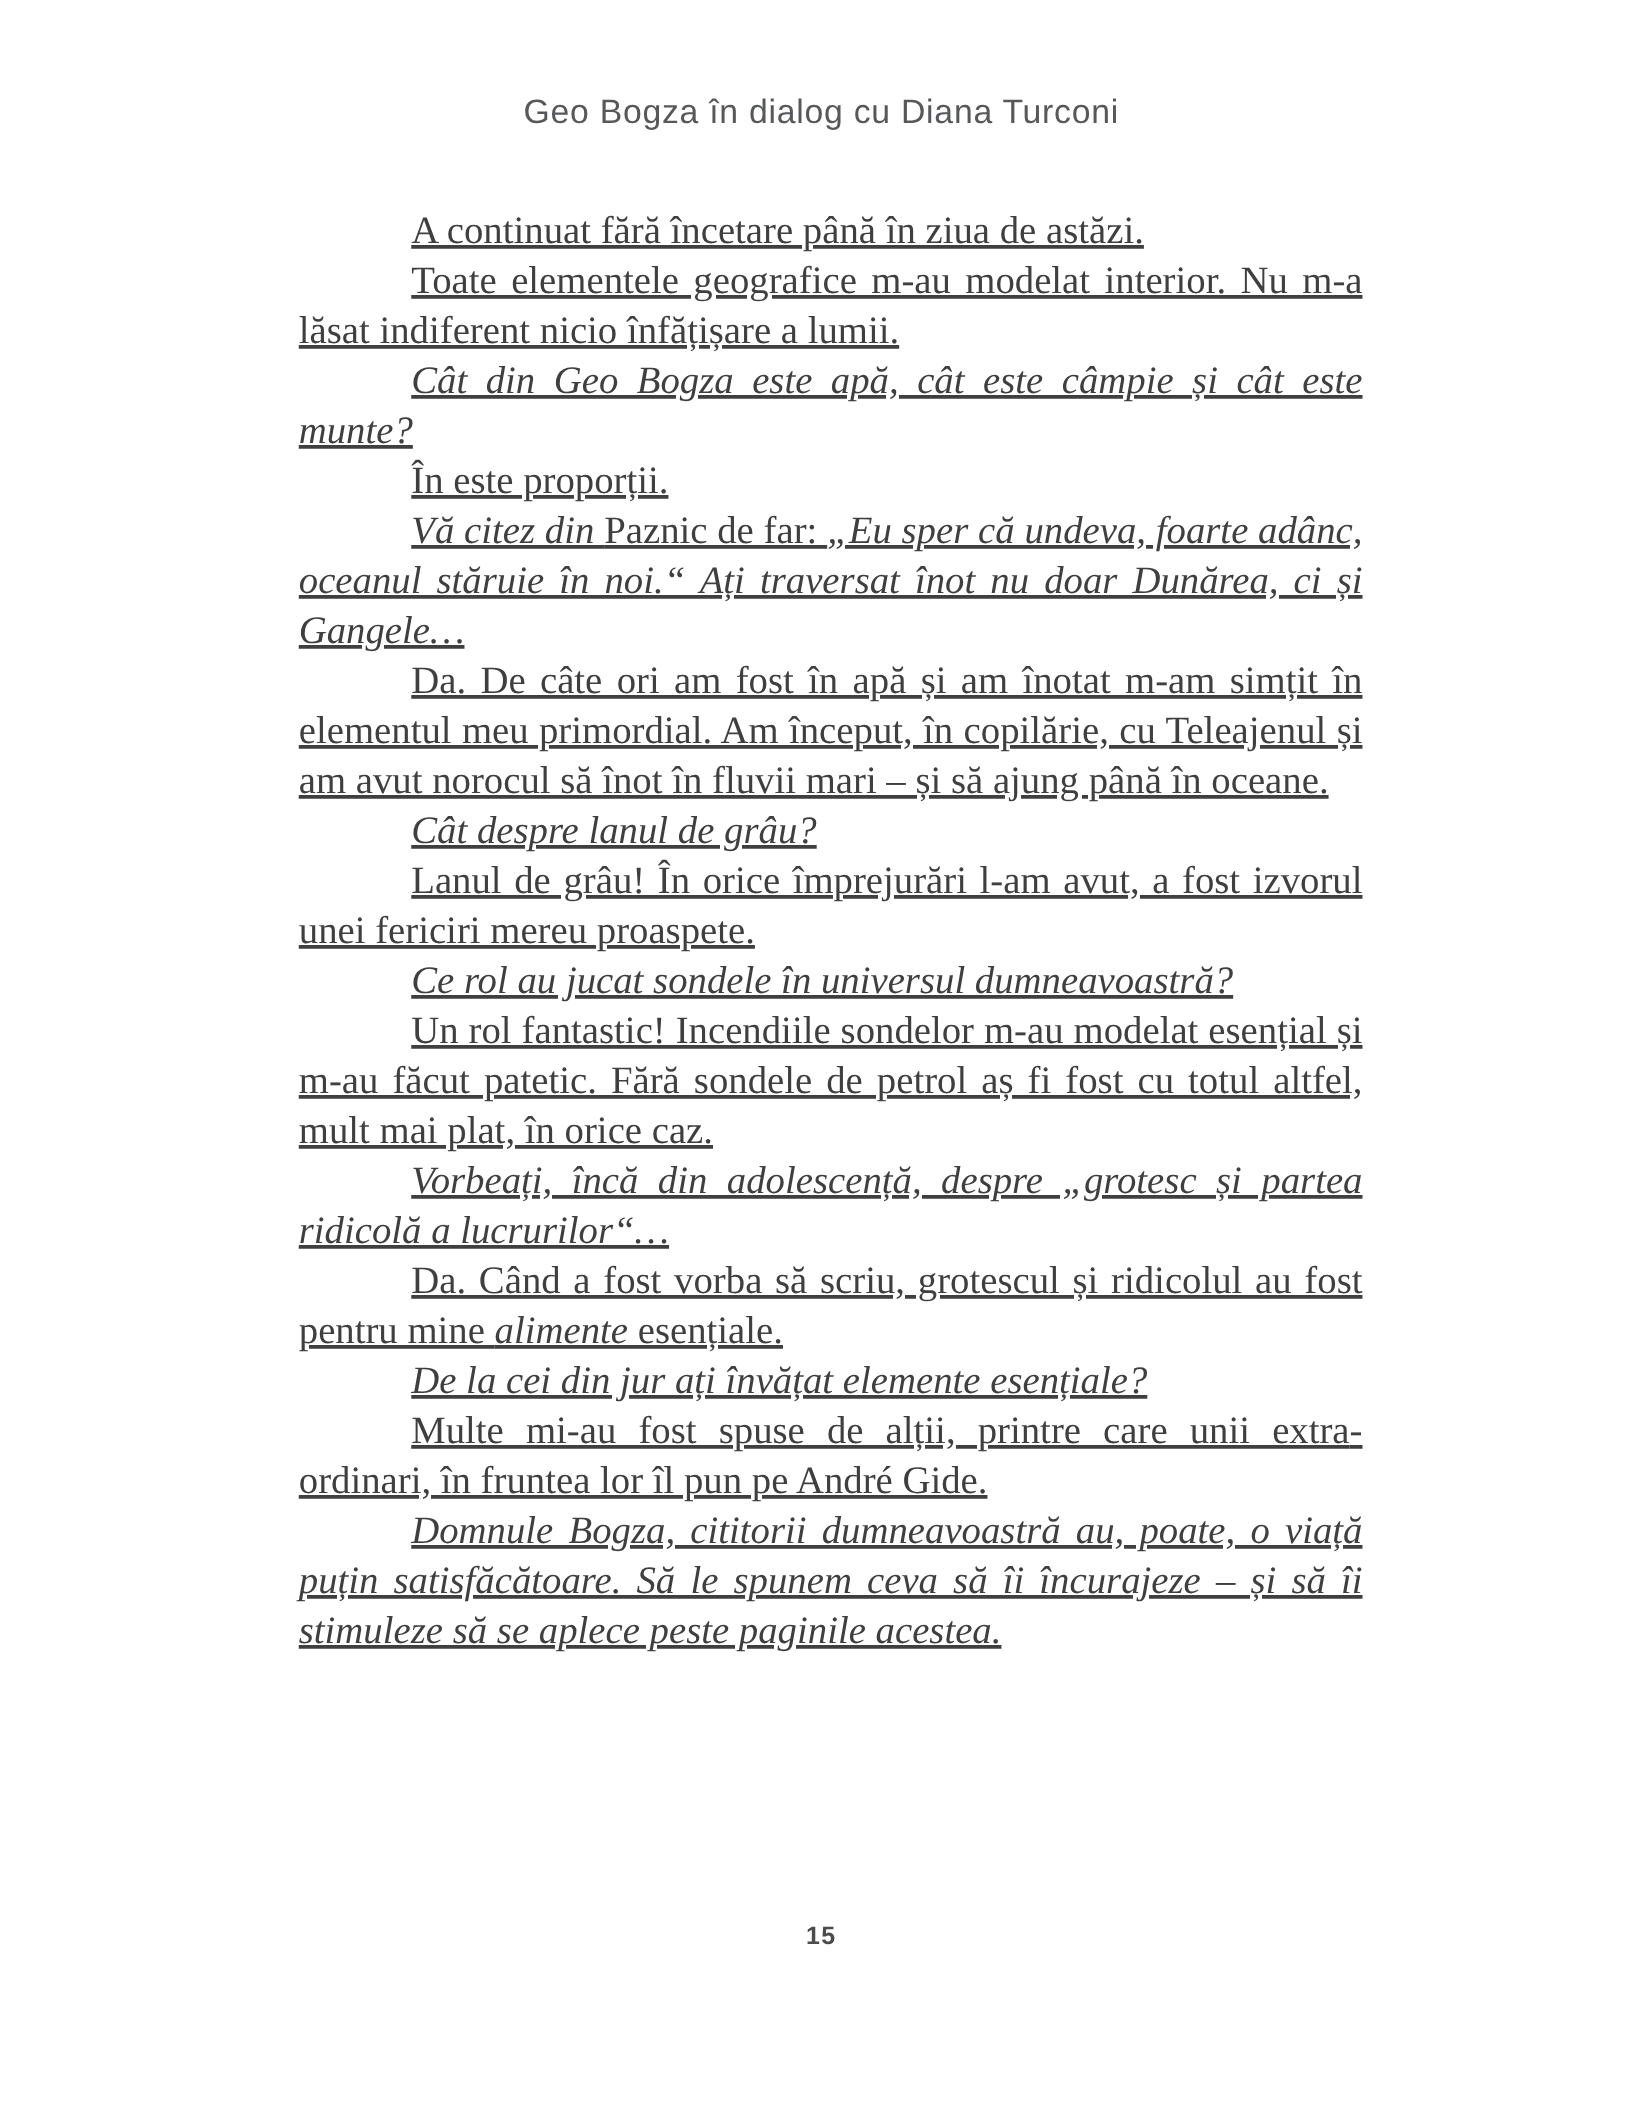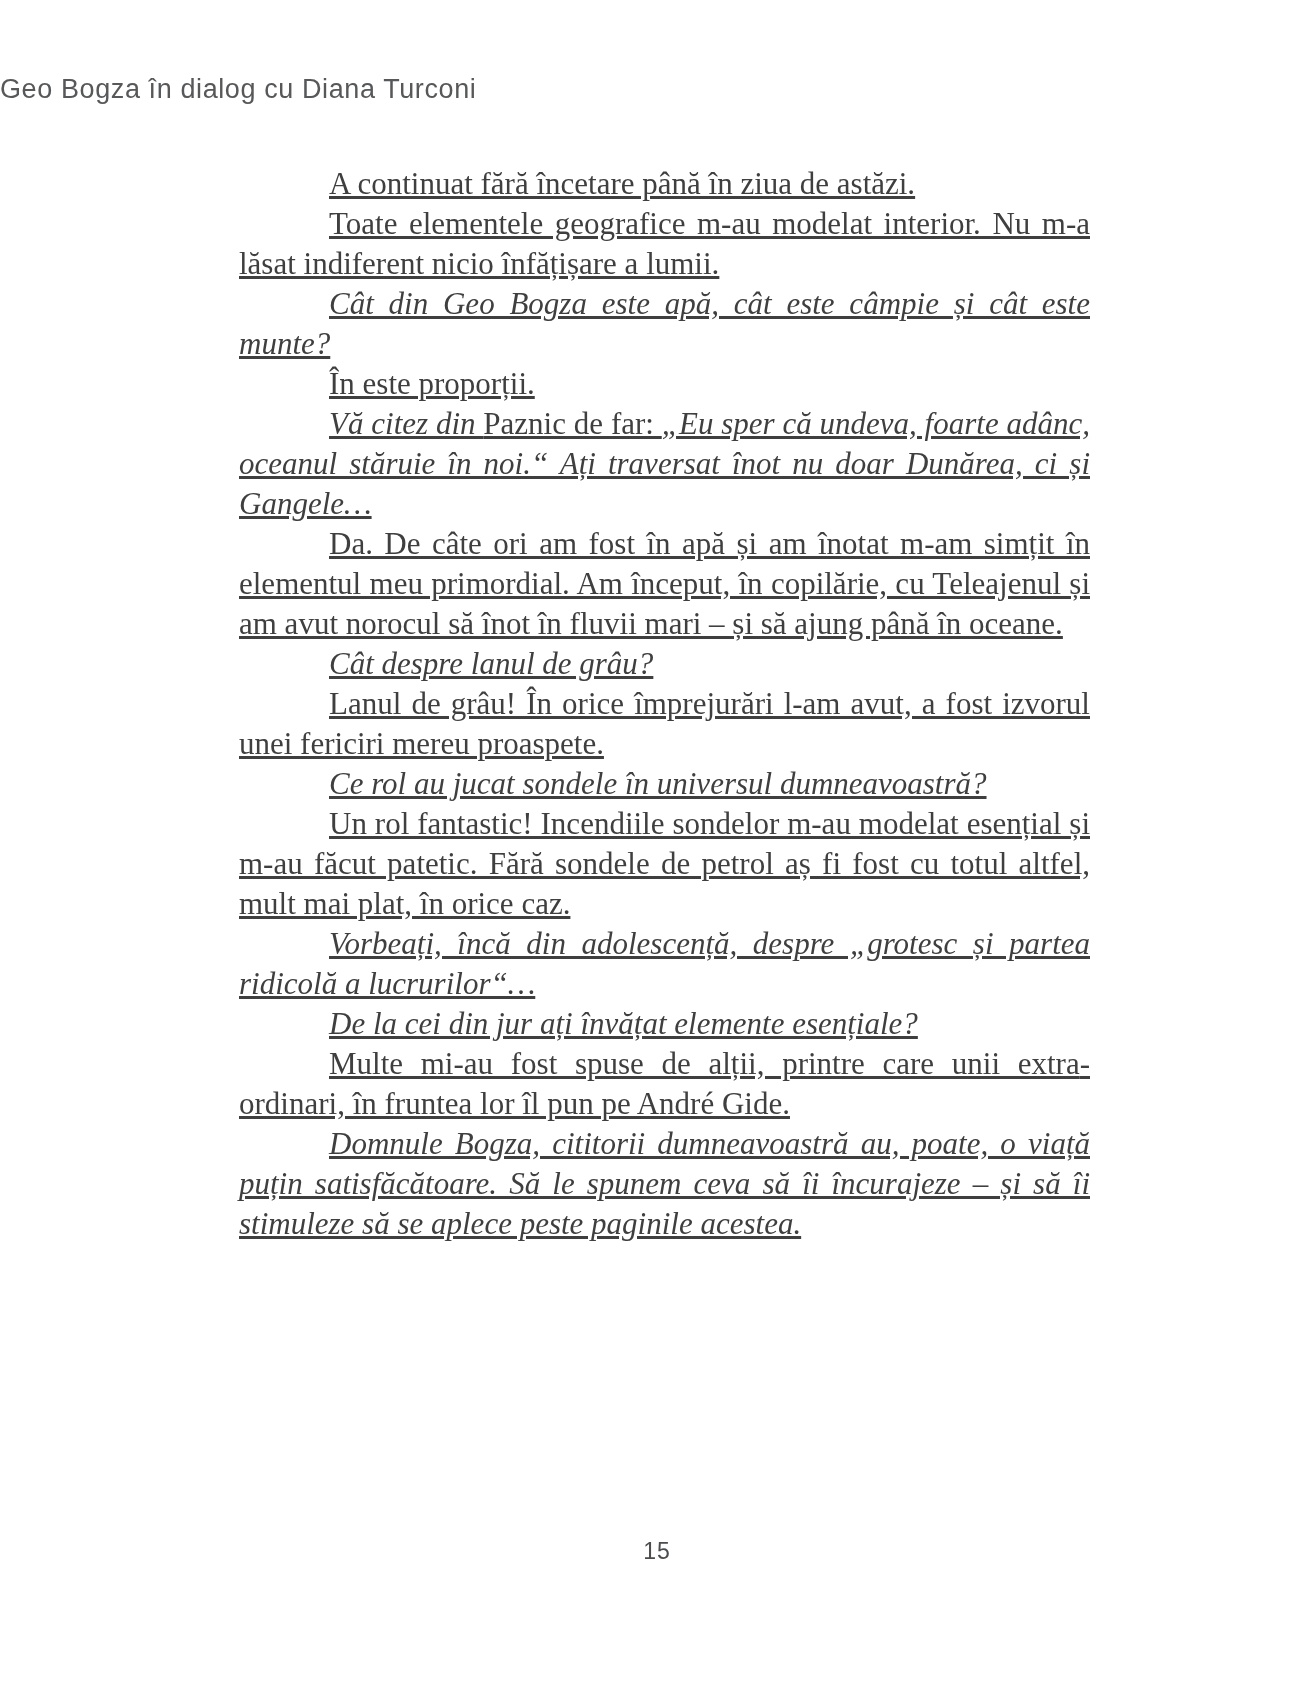--- a/index.html
+++ b/index.html
@@ -13,20 +13,21 @@
     height: 1700px;
     background: #ffffff;
     overflow: hidden;
     font-family: "Liberation Serif", serif;
   }
   .running-header {
     position: absolute;
     top: 74px;
     left: 0;
     width: 100%;
+    text-align: center;
     font-family: "Liberation Sans", sans-serif;
     font-size: 27px;
     letter-spacing: 0.6px;
     color: #57585a;
   }
   .text-block {
     position: absolute;
     left: 239px;
     top: 164px;
     width: 851px;
@@ -45,22 +46,22 @@
   }
   .seg-roman { font-style: normal; }
   .seg-italic { font-style: italic; }
   .page-number {
     position: absolute;
     top: 1538px;
     left: 0;
     width: 100%;
     text-align: center;
     font-family: "Liberation Sans", sans-serif;
-    font-size: 23px;
-    font-weight: 400;
+    font-size: 20px;
+    font-weight: 700;
     letter-spacing: 1px;
     color: #4b4c4e;
   }
 </style>
 </head>
 <body>
 
 <div class="page">
   <div class="running-header">Geo Bogza în dialog cu Diana Turconi</div>
 
@@ -69,19 +70,20 @@
       <p class="para"><span class="seg-roman">Toate elementele geografice m-au modelat interior. Nu m-a lăsat indiferent nicio înfățișare a lumii.</span></p>
       <p class="para"><span class="seg-italic">Cât din Geo Bogza este apă, cât este câmpie și cât este munte?</span></p>
       <p class="para"><span class="seg-roman">În este proporții.</span></p>
       <p class="para"><span class="seg-italic">Vă citez din </span><span class="seg-roman">Paznic de far: </span><span class="seg-italic">„Eu sper că undeva, foarte adânc, oceanul stăruie în noi.“ Ați traversat înot nu doar Dunărea, ci și Gangele…</span></p>
       <p class="para"><span class="seg-roman">Da. De câte ori am fost în apă și am înotat m-am simțit în elementul meu primordial. Am început, în copilărie, cu Teleajenul și am avut norocul să înot în fluvii mari – și să ajung până în oceane.</span></p>
       <p class="para"><span class="seg-italic">Cât despre lanul de grâu?</span></p>
       <p class="para"><span class="seg-roman">Lanul de grâu! În orice împrejurări l-am avut, a fost izvorul unei fericiri mereu proaspete.</span></p>
       <p class="para"><span class="seg-italic">Ce rol au jucat sondele în universul dumneavoastră?</span></p>
       <p class="para"><span class="seg-roman">Un rol fantastic! Incendiile sondelor m-au modelat esen­țial și m-au făcut patetic. Fără sondele de petrol aș fi fost cu totul altfel, mult mai plat, în orice caz.</span></p>
       <p class="para"><span class="seg-italic">Vorbeați, încă din adolescență, despre „grotesc și partea ridicolă a lucrurilor“…</span></p>
+      <p class="para"><span class="seg-roman">Da. Când a fost vorba să scriu, grotescul și ridicolul au fost pentru mine </span><span class="seg-italic">alimente</span><span class="seg-roman"> esențiale.</span></p>
       <p class="para"><span class="seg-italic">De la cei din jur ați învățat elemente esențiale?</span></p>
       <p class="para"><span class="seg-roman">Multe mi-au fost spuse de alții, printre care unii extra­ordinari, în fruntea lor îl pun pe André Gide.</span></p>
       <p class="para"><span class="seg-italic">Domnule Bogza, cititorii dumneavoastră au, poate, o viață pu­țin satisfăcătoare. Să le spunem ceva să îi încurajeze – și să îi stimu­leze să se aplece peste paginile acestea.</span></p>
     </div>
 
   <div class="page-number">15</div>
 </div>
 
 </body></html>

